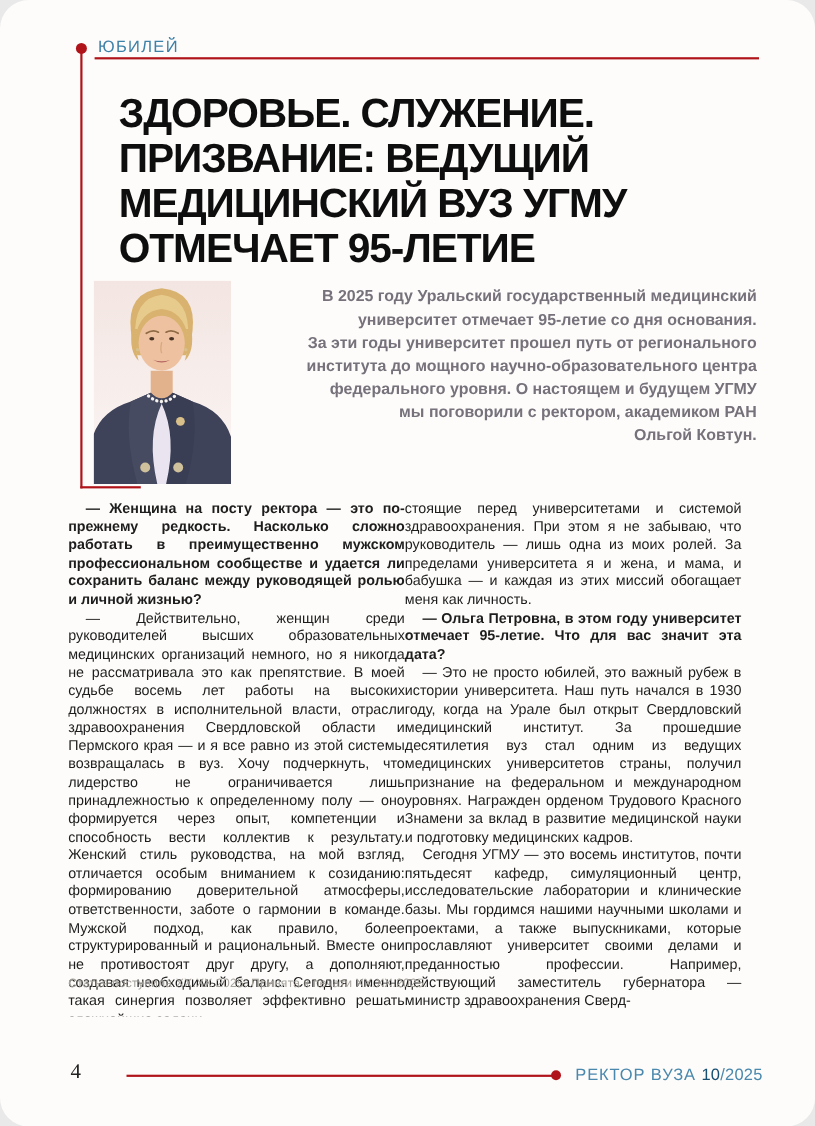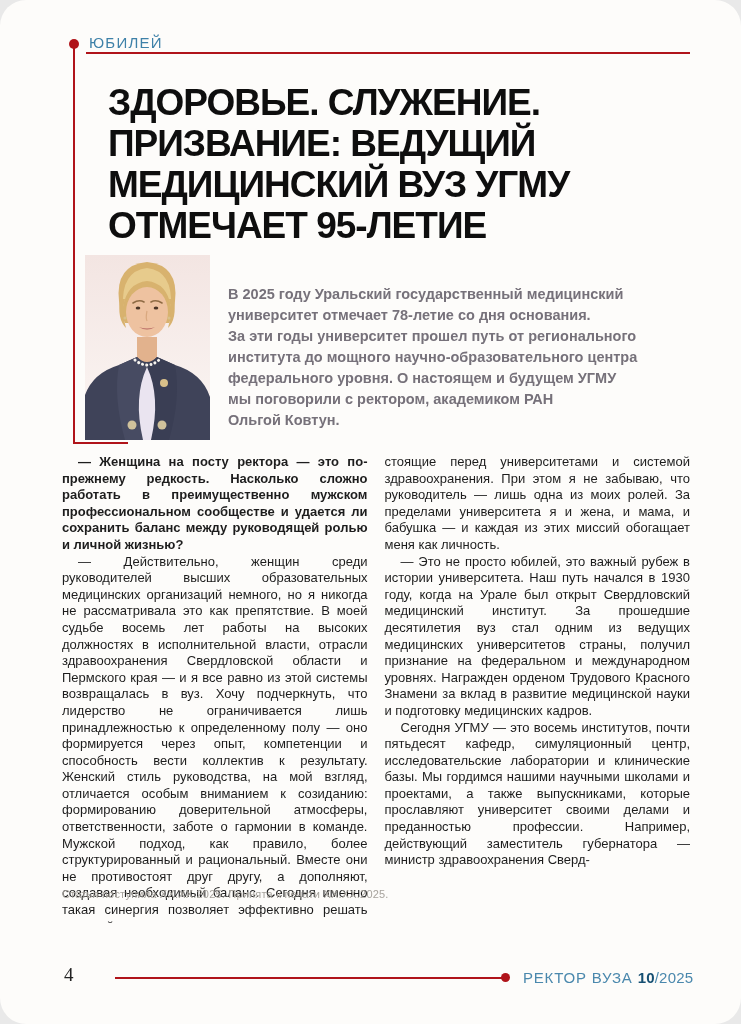--- a/index.html
+++ b/index.html
@@ -35,27 +35,27 @@
     margin-left:23px;
   }
   .headline div { white-space:nowrap; }
   
   .photo {
     position:absolute; left:85px; top:255px; width:125px; height:185px;
     overflow:hidden;
   }
   
   .intro {
-    position:absolute; left:228px; top:284px; width:460px;
-    font-weight:700; color:#76717a; font-size:14.5px; line-height:21px;
+    position:absolute; left:228px; top:260px; width:460px;
+    font-weight:700; color:#76717a; font-size:14.5px; line-height:21px;text-align:right;
   }
   
   .body-cols {
     position:absolute; left:62px; top:454px; width:628px; height:470px;
-    display:flex; gap:17px; overflow:hidden;
+    display:flex; gap:0; overflow:hidden;
   }
   .col { width:306px; font-size:13px; line-height:16.6px; text-align:justify; }
   .col p { text-indent:16px; hyphens:auto; }
   .col p.q { font-weight:700; }
   .col p.cont { text-indent:0; }
   
   .note {
     position:absolute; left:62px; top:888px;
     font-size:11px; color:#a7a39d; letter-spacing:0.2px;
   }
@@ -68,21 +68,21 @@
     position:absolute; left:115px; top:977px; width:390px; height:2px; background:#b0141a;
   }
   .footer-dot {
     position:absolute; left:501px; top:973px; width:9px; height:9px;
     border-radius:50%; background:#b0141a;
   }
   .footer-journal {
     position:absolute; left:523px; top:969px; font-size:15px; color:#4a88ad;
     letter-spacing:0.8px; white-space:nowrap;
   }
-  .footer-journal .issue-no { color:#164f72; font-weight:700; letter-spacing:0.2px; }
+  .footer-journal .issue-no { color:#164f72; font-weight:400; letter-spacing:0.2px; }
   .footer-journal .issue-yr { color:#4a88ad; letter-spacing:0.2px; }
 </style>
 </head>
 <body>
 
 <div class="page">
 
   <div class="kicker-dot"></div>
   <div class="kicker-label">ЮБИЛЕЙ</div>
   <div class="kicker-rule"></div>
@@ -125,35 +125,36 @@
       <circle cx="84" cy="63" r="1.6" fill="#d9c08a"></circle>
       <path d="M50 105 Q62 115 74 105" stroke="#f7f4ef" stroke-width="3" stroke-linecap="round" stroke-dasharray="0.1 4.2" fill="none"></path>
       <circle cx="79" cy="128" r="4" fill="#d9c08a"></circle>
       <circle cx="47" cy="170" r="4.5" fill="#cfc19b"></circle>
       <circle cx="77" cy="170" r="4.5" fill="#cfc19b"></circle>
     </svg>
   </div>
 
   <div class="intro">
     <div>В 2025 году Уральский государственный медицинский</div>
-    <div>университет отмечает 78-летие со дня основания.</div>
+    <div>университет отмечает 95-летие со дня основания.</div>
     <div>За эти годы университет прошел путь от регионального</div>
     <div>института до мощного научно-образовательного центра</div>
     <div>федерального уровня. О настоящем и будущем УГМУ</div>
     <div>мы поговорили с ректором, академиком РАН</div>
     <div>Ольгой Ковтун.</div>
   </div>
 
   <div class="body-cols">
     <div class="col">
       <p class="q">— Женщина на посту ректора — это по-прежнему редкость. Насколько сложно работать в преимущественно мужском профессиональном сообществе и удается ли сохранить баланс между руководящей ролью и личной жизнью?</p>
       <p>— Действительно, женщин среди руководителей высших образовательных медицинских организаций немного, но я никогда не рассматривала это как препятствие. В моей судьбе восемь лет работы на высоких должностях в исполнительной власти, отрасли здравоохранения Свердловской области и Пермского края — и я все равно из этой системы возвращалась в вуз. Хочу подчеркнуть, что лидерство не ограничивается лишь принадлежностью к определенному полу — оно формируется через опыт, компетенции и способность вести коллектив к результату. Женский стиль руководства, на мой взгляд, отличается особым вниманием к созиданию: формированию доверительной атмосферы, ответственности, заботе о гармонии в команде. Мужской подход, как правило, более структурированный и рациональный. Вместе они не противостоят друг другу, а дополняют, создавая необходимый баланс. Сегодня именно такая синергия позволяет эффективно решать сложнейшие задачи,</p>
     </div>
     <div class="col">
       <p class="cont">стоящие перед университетами и системой здравоохранения. При этом я не забываю, что руководитель — лишь одна из моих ролей. За пределами университета я и жена, и мама, и бабушка — и каждая из этих миссий обогащает меня как личность.</p>
+      <p class="q">— Ольга Петровна, в этом году университет отмечает 95-летие. Что для вас значит эта дата?</p>
       <p>— Это не просто юбилей, это важный рубеж в истории университета. Наш путь начался в 1930 году, когда на Урале был открыт Свердловский медицинский институт. За прошедшие десятилетия вуз стал одним из ведущих медицинских университетов страны, получил признание на федеральном и международном уровнях. Награжден орденом Трудового Красного Знамени за вклад в развитие медицинской науки и подготовку медицинских кадров.</p>
       <p>Сегодня УГМУ — это восемь институтов, почти пятьдесят кафедр, симуляционный центр, исследовательские лаборатории и клинические базы. Мы гордимся нашими научными школами и проектами, а также выпускниками, которые прославляют университет своими делами и преданностью профессии. Например, действующий заместитель губернатора — министр здравоохранения Сверд-</p>
     </div>
   </div>
 
   <div class="note">Статья поступила ХХ.ХХ.2025. Принята к печати ХХ.ХХ.2025.</div>
 
   <div class="page-number">4</div>
   <div class="footer-rule"></div>
   <div class="footer-dot"></div>

